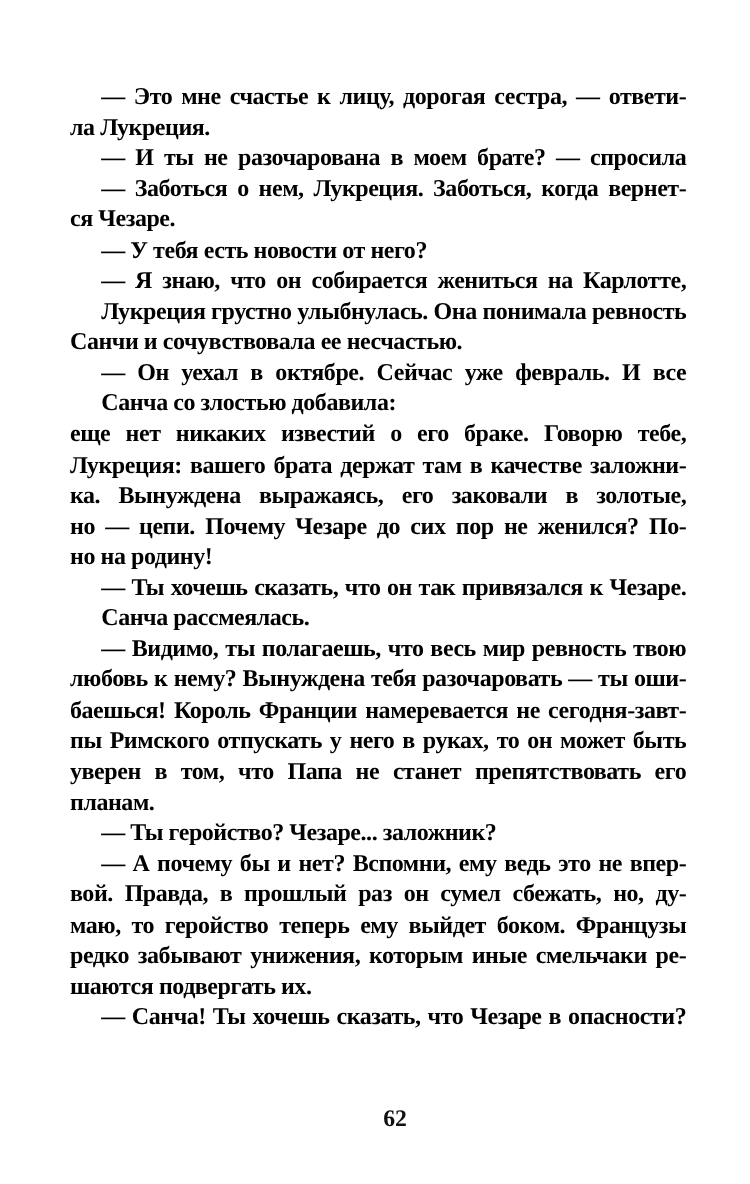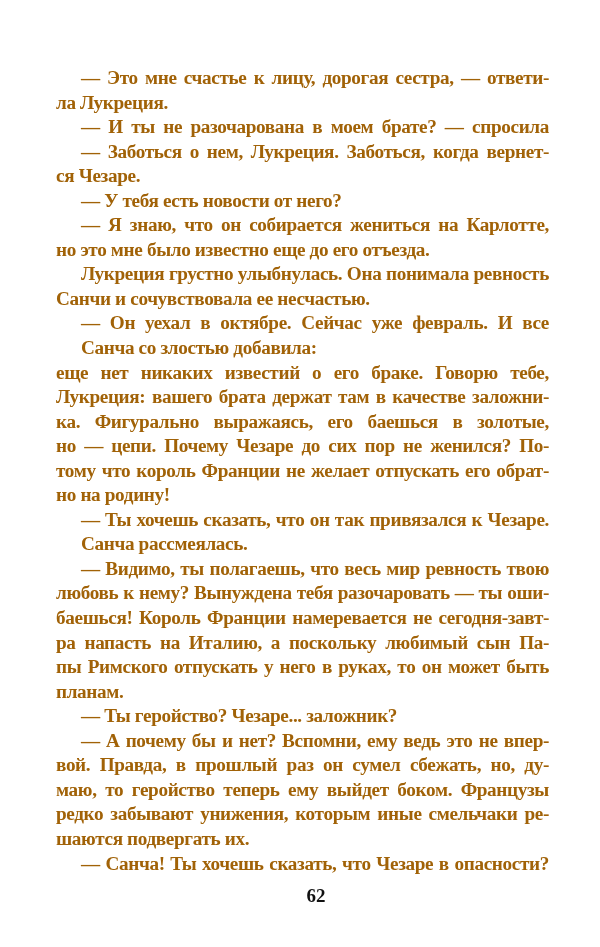--- a/index.html
+++ b/index.html
@@ -2,21 +2,21 @@
 <html><head>
 <meta charset="utf-8">
 <style>
   html, body { margin:0; padding:0; background:#ffffff; }
   body { width:600px; height:947px; position:relative; overflow:hidden; }
   .page { position:absolute; left:56px; top:66px; width:493px; }
   .line {
     font-family: "Liberation Serif", "DejaVu Serif", serif;
     font-size: 19.2px;
     font-weight: bold;
-    color:#a16207;
+    color:#000000;
     height:24.55px;
     line-height:24.55px;
     white-space:nowrap;
     text-align:justify;
     text-align-last:justify;
     letter-spacing:-0.35px;
   }
   .line.indent { padding-left:25px; }
   .line.last { text-align-last:left; }
   .pagenum {
@@ -30,38 +30,36 @@
 <body>
 
 <div class="page" id="page">
     <div class="line indent">— Это мне счастье к лицу, дорогая сестра, — ответи-</div>
     <div class="line last">ла Лукреция.</div>
     <div class="line indent">— И ты не разочарована в моем брате? — спросила</div>
     <div class="line indent">— Заботься о нем, Лукреция. Заботься, когда вернет-</div>
     <div class="line last">ся Чезаре.</div>
     <div class="line indent last">— У тебя есть новости от него?</div>
     <div class="line indent">— Я знаю, что он собирается жениться на Карлотте,</div>
-    <div class="line last">но это мне было известно еще до его отъезда.</div>
     <div class="line indent">Лукреция грустно улыбнулась. Она понимала ревность</div>
     <div class="line last">Санчи и сочувствовала ее несчастью.</div>
     <div class="line indent">— Он уехал в октябре. Сейчас уже февраль. И все</div>
     <div class="line indent last">Санча со злостью добавила:</div>
     <div class="line">еще нет никаких известий о его браке. Говорю тебе,</div>
     <div class="line">Лукреция: вашего брата держат там в качестве заложни-</div>
-    <div class="line">ка. Фигурально выражаясь, его баешься в золотые,</div>
+    <div class="line">ка. Вынуждена выражаясь, его заковали в золотые,</div>
     <div class="line">но — цепи. Почему Чезаре до сих пор не женился? По-</div>
-    <div class="line">тому что король Франции не желает отпускать его обрат-</div>
     <div class="line last">но на родину!</div>
     <div class="line indent">— Ты хочешь сказать, что он так привязался к Чезаре.</div>
     <div class="line indent last">Санча рассмеялась.</div>
     <div class="line indent">— Видимо, ты полагаешь, что весь мир ревность твою</div>
     <div class="line">любовь к нему? Вынуждена тебя разочаровать — ты оши-</div>
     <div class="line">баешься! Король Франции намеревается не сегодня-завт-</div>
-    <div class="line">ра напасть на Италию, а поскольку любимый сын Па-</div>
     <div class="line">пы Римского отпускать у него в руках, то он может быть</div>
+    <div class="line">уверен в том, что Папа не станет препятствовать его</div>
     <div class="line last">планам.</div>
     <div class="line indent last">— Ты геройство? Чезаре... заложник?</div>
     <div class="line indent">— А почему бы и нет? Вспомни, ему ведь это не впер-</div>
     <div class="line">вой. Правда, в прошлый раз он сумел сбежать, но, ду-</div>
     <div class="line">маю, то геройство теперь ему выйдет боком. Французы</div>
     <div class="line">редко забывают унижения, которым иные смельчаки ре-</div>
     <div class="line last">шаются подвергать их.</div>
     <div class="line indent">— Санча! Ты хочешь сказать, что Чезаре в опасности?</div>
   </div>
 <div class="pagenum">62</div>

